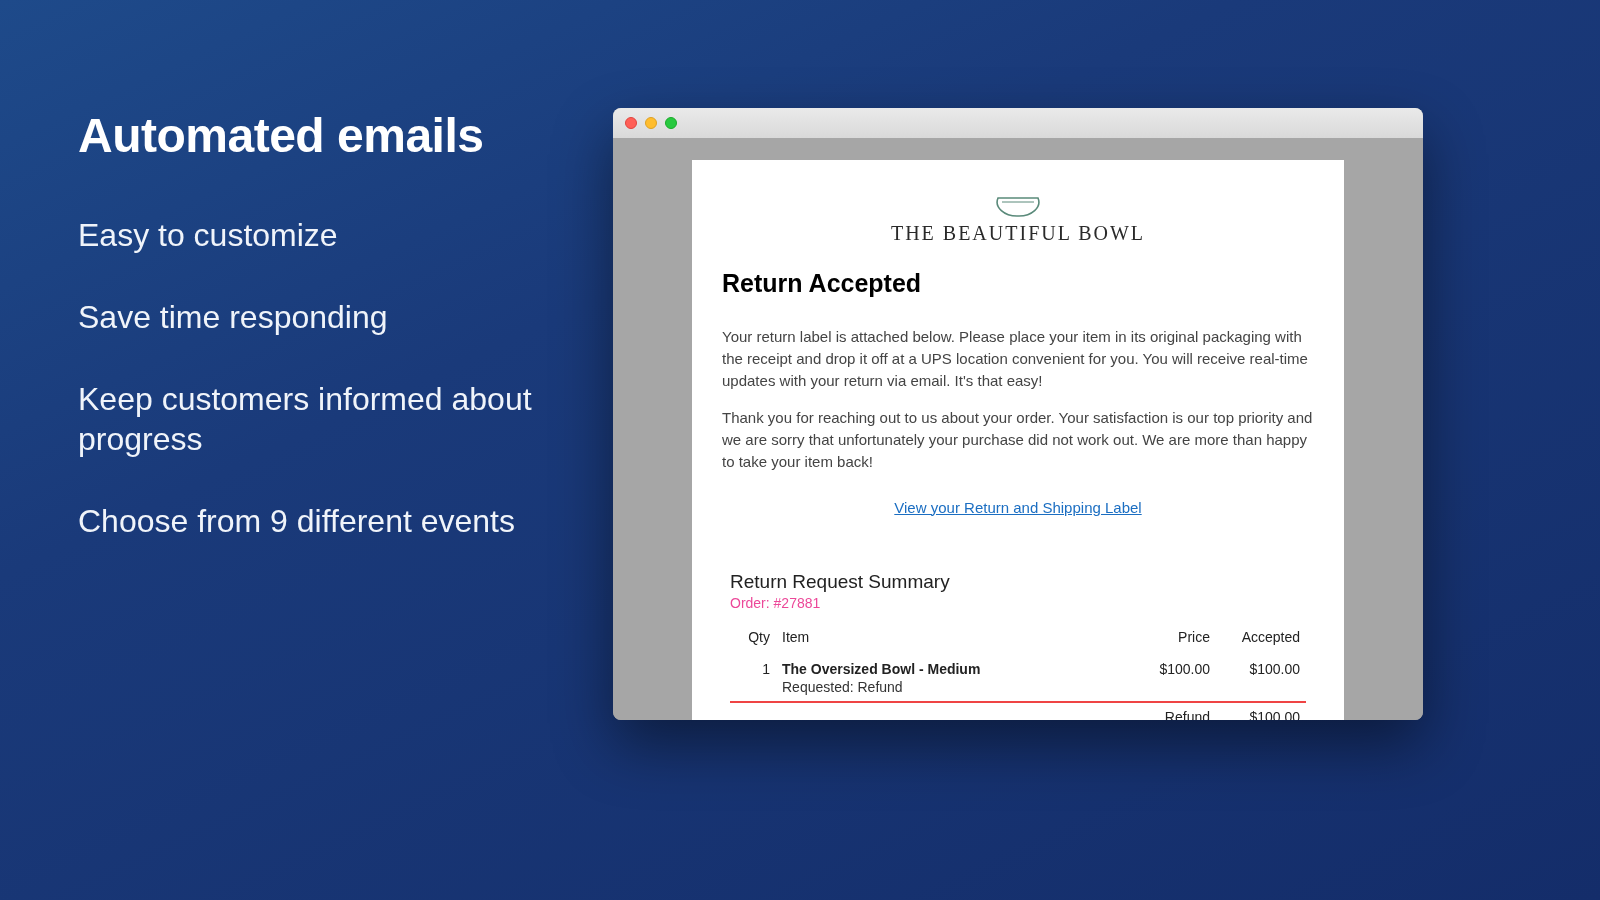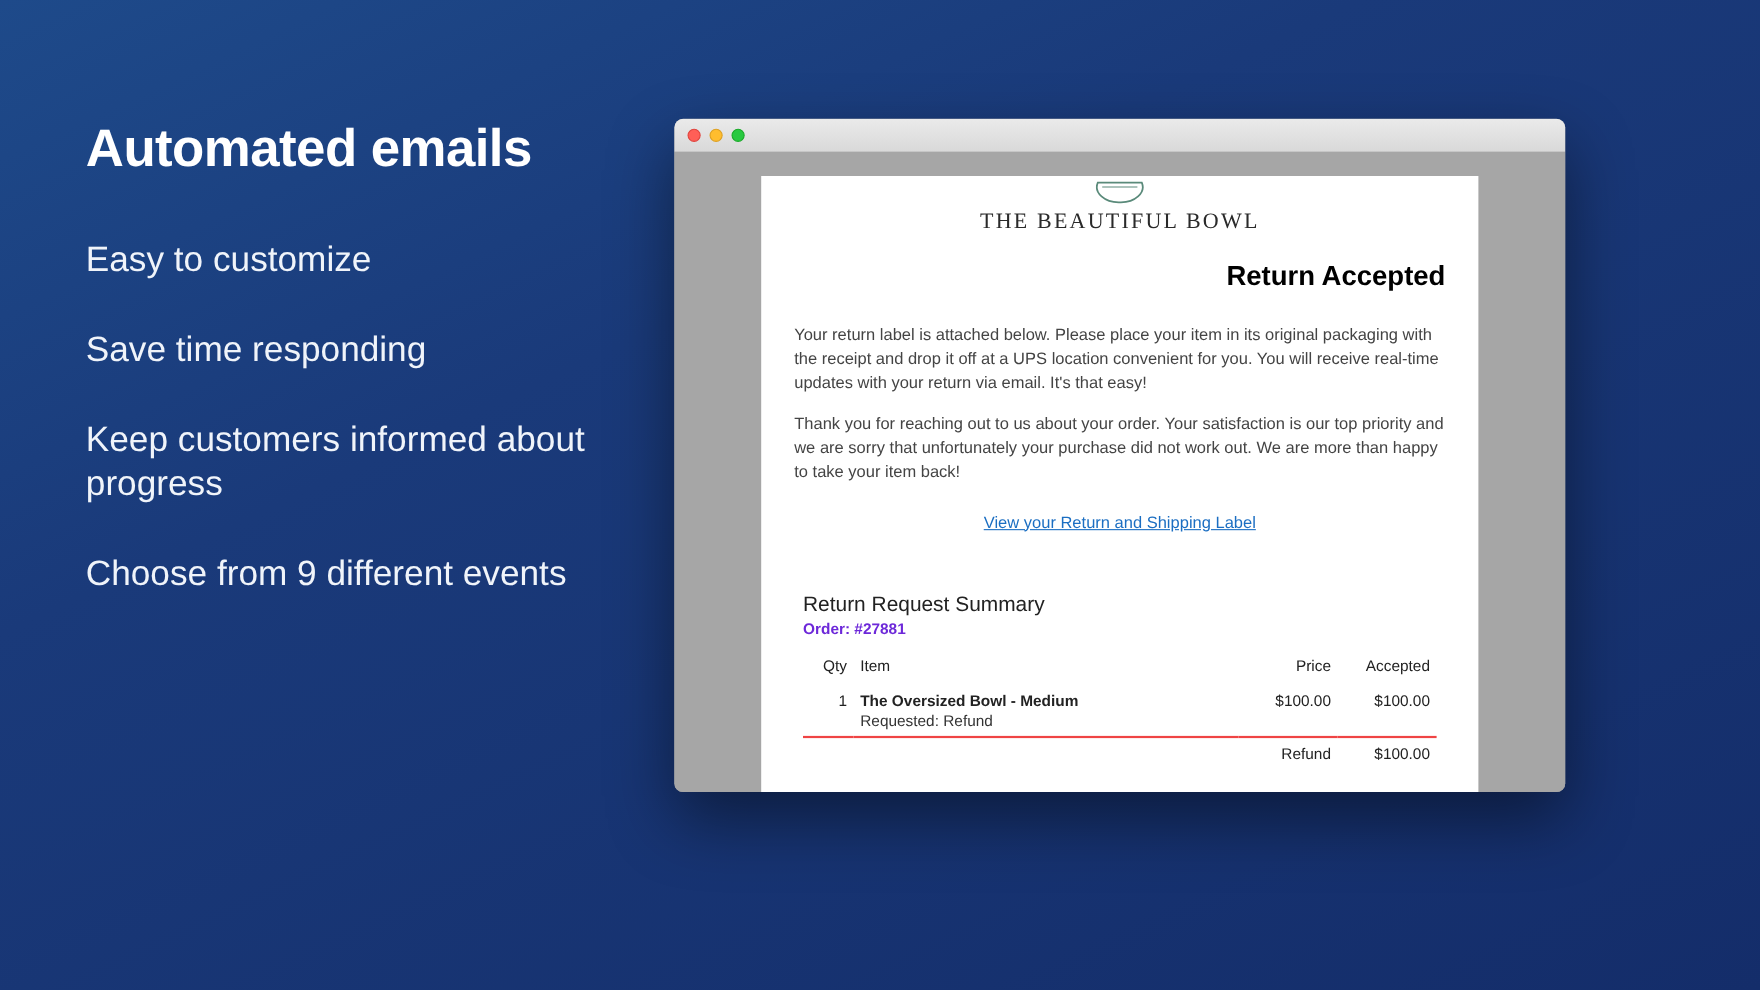--- a/index.html
+++ b/index.html
@@ -58,42 +58,42 @@
   .viewport {
     background: #a6a6a6;
     height: calc(100% - 30px);
     padding-top: 22px;
     display: flex;
     justify-content: center;
   }
   .email-card {
     width: 652px;
     background: #ffffff;
-    padding: 4px 30px 0 30px;
+    padding: 36px 30px 0 30px;
     color: #444;
     overflow: hidden;
   }
   .brand {
     display: flex;
     flex-direction: column;
     align-items: center;
     margin-bottom: 24px;
   }
   .bowl-icon {
     width: 44px; height: 22px;
     margin-bottom: 4px;
   }
   .brand-name {
     font-family: Georgia, "Times New Roman", serif;
     font-size: 20px;
     letter-spacing: 2px;
     color: #2a2a2a;
   }
   .email-title {
-    text-align: right;
+    text-align: left;
     font-size: 25px;
     font-weight: 800;
     color: #000;
     margin-bottom: 28px;
   }
   .body-text {
     font-size: 15px;
     line-height: 1.45;
     color: #444;
     margin-bottom: 16px;
@@ -109,22 +109,22 @@
   }
   .summary-block { padding: 0 8px; }
   .summary-title {
     font-size: 19px;
     color: #222;
     font-weight: 400;
     margin-bottom: 2px;
   }
   .order-line {
     font-size: 14px;
-    font-weight: 700;
-    color: #6d28d9;
+    font-weight: 400;
+    color: #ec4899;
     margin-bottom: 14px;
   }
   table.items {
     width: 100%;
     border-collapse: collapse;
     font-size: 14px;
     color: #222;
   }
   table.items th {
     text-align: left;

